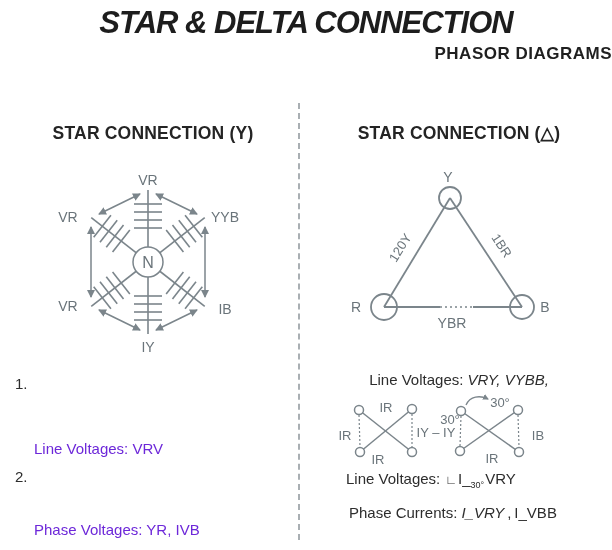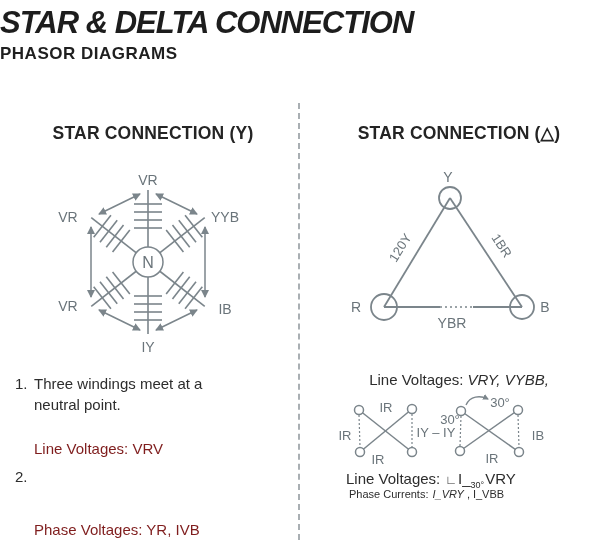--- a/index.html
+++ b/index.html
@@ -1,26 +1,26 @@
 <!DOCTYPE html>
 <html><head>
 <meta charset="utf-8">
 <style>
   html,body { margin:0; padding:0; }
   body {
     width:612px; height:550px; position:relative; overflow:hidden;
     background:#ffffff; font-family:"Liberation Sans", sans-serif;
   }
   .title {
-    position:absolute; top:5px; left:0; width:612px; 
+    position:absolute; top:5px; left:0; width:612px; text-align:center;
     font-size:31px; font-weight:bold; font-style:italic; letter-spacing:-1px; color:#1d1d1d;
     white-space:nowrap;
   }
   .subtitle {
-    position:absolute; top:44px; left:0; width:612px; text-align:left;
+    position:absolute; top:44px; left:0; width:612px; text-align:right;
     font-size:17px; font-weight:bold; letter-spacing:0.5px; color:#1f1f1f;
   }
   .divider {
     position:absolute; left:298px; top:103px; height:437px; width:0;
     border-left:2px dashed #a9afb3;
   }
   .col-heading {
     position:absolute; width:306px; text-align:center;
     font-size:17.5px; font-weight:bold; letter-spacing:0.2px; color:#242424;
     white-space:nowrap;
@@ -36,26 +36,26 @@
   .dlabel  { fill:#6a747a; font-size:14px; }
   .dlabel-sm { fill:#6a747a; font-size:13px; }
 
   .note { position:absolute; display:flex; font-size:15px; line-height:20.5px; color:#2d2d2d; }
   .mk { width:19px; flex:none; }
   .nt { white-space:pre-line; }
   .note-a { left:15px; top:374px; width:280px; }
   .note-b { left:34px; top:439px; }
   .note-c { left:15px; top:467px; width:280px; }
   .note-d { left:34px; top:520px; }
-  .plain-note { position:absolute; font-size:15px; line-height:20.5px; color:#7f1d1d;text-align:right; }
+  .plain-note { position:absolute; font-size:15px; line-height:20.5px; color:#6d28d9;text-align:right; }
 
   .dl1 { position:absolute; left:306px; top:371px; width:306px; text-align:center;
          font-size:15px; color:#2d2d2d; white-space:nowrap; }
   .dl2 { position:absolute; left:346px; top:470px; font-size:15px; color:#2d2d2d; white-space:nowrap; }
-  .dl3 { position:absolute; left:349px; top:488px; font-size:11px; color:#2d2d2d; white-space:nowrap; }
+  .dl3 { position:absolute; left:349px; top:504px; font-size:15px; color:#2d2d2d; white-space:nowrap; }
   .val  { font-style:italic; margin-left:4px; }
   .it   { }
   .angle { font-size:12px; margin-left:5px; margin-right:1px; }
   .sub30 { font-size:9px; vertical-align:-4px; margin-right:1px; }
   .sep { margin:0 3px; }
 </style>
 </head>
 <body>
 
 <div class="title">STAR &amp; DELTA CONNECTION</div>
@@ -132,22 +132,20 @@
   <text class="dlabel" x="28" y="146" text-anchor="middle" font-size="15">R</text>
   <text class="dlabel" x="217" y="146" text-anchor="middle" font-size="15">B</text>
 
   <text class="dlabel-sm" x="76" y="84" text-anchor="middle" transform="rotate(-58 76 84)">120Y</text>
   <text class="dlabel-sm" x="170" y="82" text-anchor="middle" transform="rotate(57 170 82)">1BR</text>
   <text class="dlabel" x="124" y="162" text-anchor="middle" font-size="15">YBR</text>
 </svg>
 
 <div class="note note-a">
   <span class="mk">1.</span>
-  <span class="nt">Three windings meet at a
-neutral point.</span>
 </div>
 <div class="plain-note note-b">Line Voltages: VRV</div>
 <div class="note note-c">
   <span class="mk">2.</span>
 </div>
 <div class="plain-note note-d">Phase Voltages: YR, IVB</div>
 
 <div class="dl1">
   <span>Line Voltages:</span><span class="val">VRY, VYBB,</span>
 </div>

